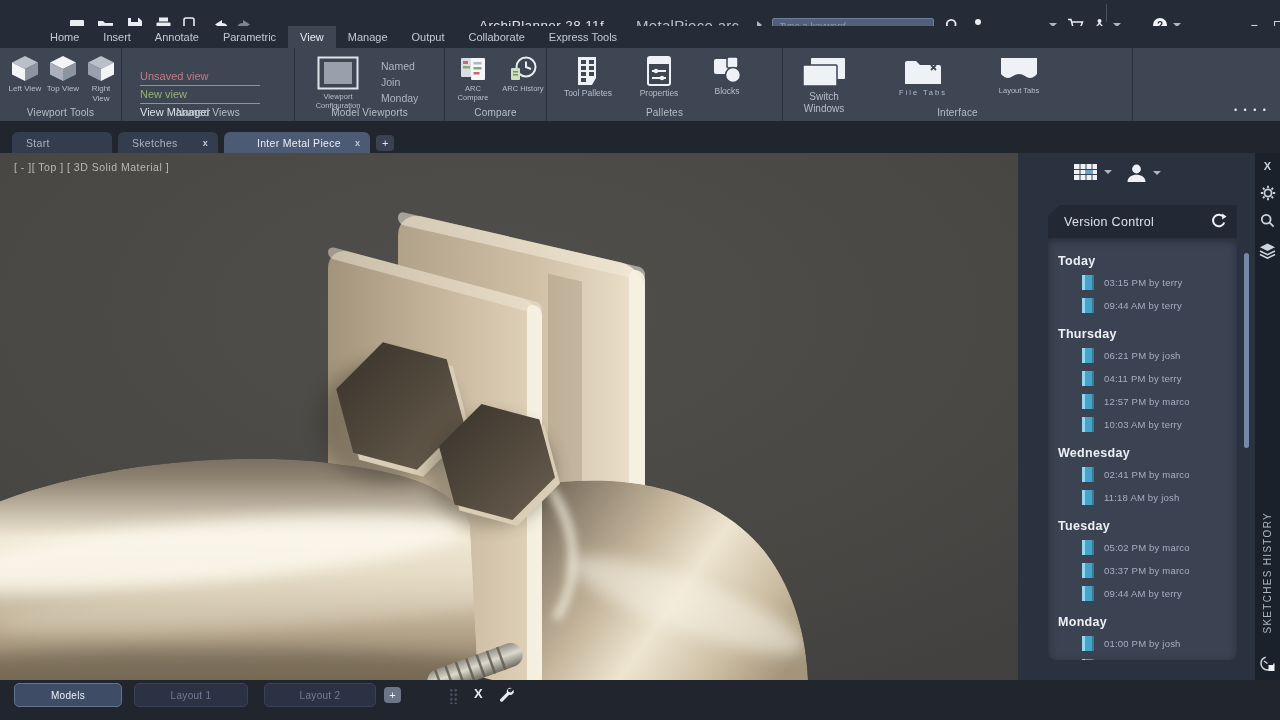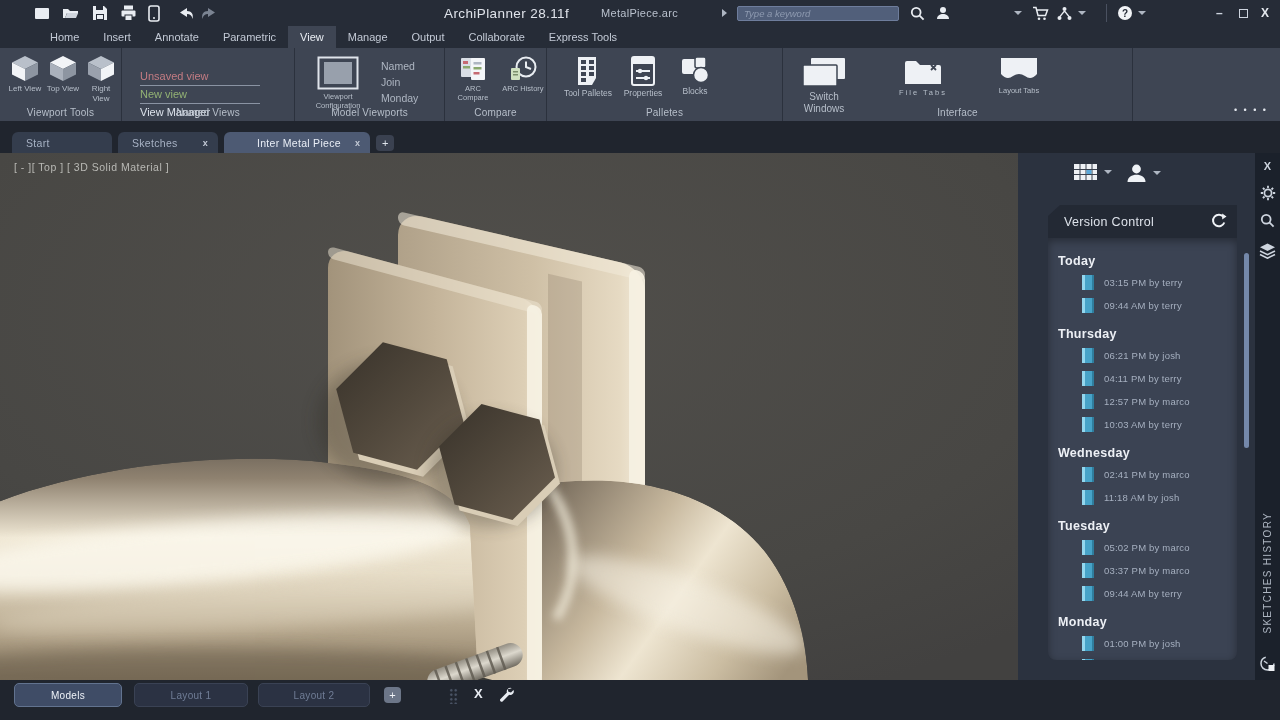--- a/index.html
+++ b/index.html
@@ -2,23 +2,23 @@
 <html><head>
 <meta charset="utf-8">
 <style>
   html,body{margin:0;padding:0;background:#14171d;}
   *{box-sizing:border-box;}
   .app{position:relative;width:1280px;height:720px;overflow:hidden;
        font-family:"Liberation Sans",sans-serif;background:#20252e;user-select:none;}
 
   
   .titlebar{position:absolute;left:0;top:0;width:1280px;height:26px;background:#262c37;}
-  .tb-abs{position:absolute;top:0;height:26px;display:flex;align-items:center;}
+  .tb-abs{position:absolute;top:12px;height:26px;display:flex;align-items:center;margin-left:35px;}
   .app-title{font-size:13.5px;font-weight:300;letter-spacing:.4px;color:#dfe3ea;}
-  .doc-name{font-size:11px;color:#b9c1cd;letter-spacing:.3px;}
+  .doc-name{font-size:15px;color:#b9c1cd;letter-spacing:.3px;}
   .tb-search{width:162px;height:15px;background:#515f7a;border:1px solid #6e7d9c;border-radius:2px;
              color:#d7dde8;font-size:9.5px;padding:0 6px;outline:none;font-family:"Liberation Sans",sans-serif;}
   .tb-search::placeholder{color:#8e9ab0;font-style:italic;}
   .caret-d{width:0;height:0;border-left:4px solid transparent;border-right:4px solid transparent;border-top:4px solid #aeb6c2;display:inline-block;}
   .caret-r{width:0;height:0;border-top:4px solid transparent;border-bottom:4px solid transparent;border-left:5px solid #aeb6c2;display:inline-block;}
   .tb-sep{position:absolute;top:4px;width:1px;height:18px;background:#4a5160;}
   .help-circle{width:14px;height:14px;border-radius:50%;background:#f2f4f7;color:#262c37;
                font-size:10px;font-weight:bold;display:flex;align-items:center;justify-content:center;}
   .win-min{font-size:12px;color:#cdd4de;font-weight:bold;}
   .win-restore{width:9px;height:9px;border:1.5px solid #cdd4de;}
@@ -39,21 +39,21 @@
   .vt-btn{width:34px;}
   .vt-btn .rcap{font-size:8px;}
   .nv-list{padding:20px 0 0 18px;}
   .nv-item{width:120px;font-size:11px;padding:2px 0 3px;}
   .nv-item.u{border-bottom:1px solid #8a93a3;}
   .nv0{color:#c47c83;}.nv1{color:#93b274;}.nv2{color:#dde3ec;}
   .mv-wrap{display:flex;padding:8px 0 0 14px;gap:14px;}
   .mv-links{padding-top:2px;}
   .mv-link{font-size:10.5px;color:#aeb6c2;line-height:16px;}
   .cmp-wrap{display:flex;gap:6px;padding:8px 0 0 6px;}
-  .pal-wrap{display:flex;padding:8px 0 0 14px;}
+  .pal-wrap{display:flex;gap:16px;padding:8px 0 0 14px;}
   .itf-wrap{display:flex;gap:40px;padding:8px 0 0 10px;align-items:flex-start;}
   .itf-smalls{display:flex;flex-direction:column;gap:5px;padding-top:2px;}
   .itf-small{display:flex;align-items:center;gap:6px;font-size:9px;color:#b7bfca;}
   .ribbon-dots{position:absolute;right:12px;bottom:6px;font-size:9px;color:#e3e7ed;letter-spacing:2px;}
 
   
   .tabstrip{position:absolute;left:0;top:121px;width:1280px;height:32px;background:#20252e;display:flex;align-items:flex-end;padding-left:12px;gap:6px;}
   .doc-tab{height:21px;min-width:100px;background:#343d4d;color:#a7b2c4;border-radius:6px 6px 0 0;
            display:flex;align-items:center;justify-content:space-between;font-size:10.5px;padding:0 10px 0 14px;letter-spacing:.3px;}
   .doc-tab.active{background:#4d5a73;color:#e9eef6;padding-left:33px;}
@@ -651,21 +651,21 @@
             <rect x="9.5" y="10" width="6" height="6" fill="#eef1f5"></rect>
           </svg>
       </div>
     </div>
   </div>
 
   <div class="bottombar">
     <div>
         <div class="bl-tab active" style="left: 14px; width: 108px;">Models</div>
         <div class="bl-tab" style="left: 134px; width: 114px;">Layout 1</div>
-        <div class="bl-tab" style="left: 258px; width: 112px;">Layout 2</div>
+        <div class="bl-tab" style="left: 264px; width: 112px;">Layout 2</div>
       </div>
     <div class="bl-add">+</div>
     <div class="grip"></div>
     <div class="bb-x">X</div>
     <div class="bb-wrench">
       <svg width="16" height="16" viewBox="0 0 16 16">
           <path d="M13.8,2.2 a3.6,3.6 0 0 0 -4.9,4.3 L2.5,12.9 a1.6,1.6 0 0 0 2.3,2.3 L11.2,8.8 a3.6,3.6 0 0 0 4.3,-4.9 L13,6.4 L10.4,5.8 L9.8,3.2 Z" fill="#e8ecf2"></path>
         </svg>
     </div>
 

